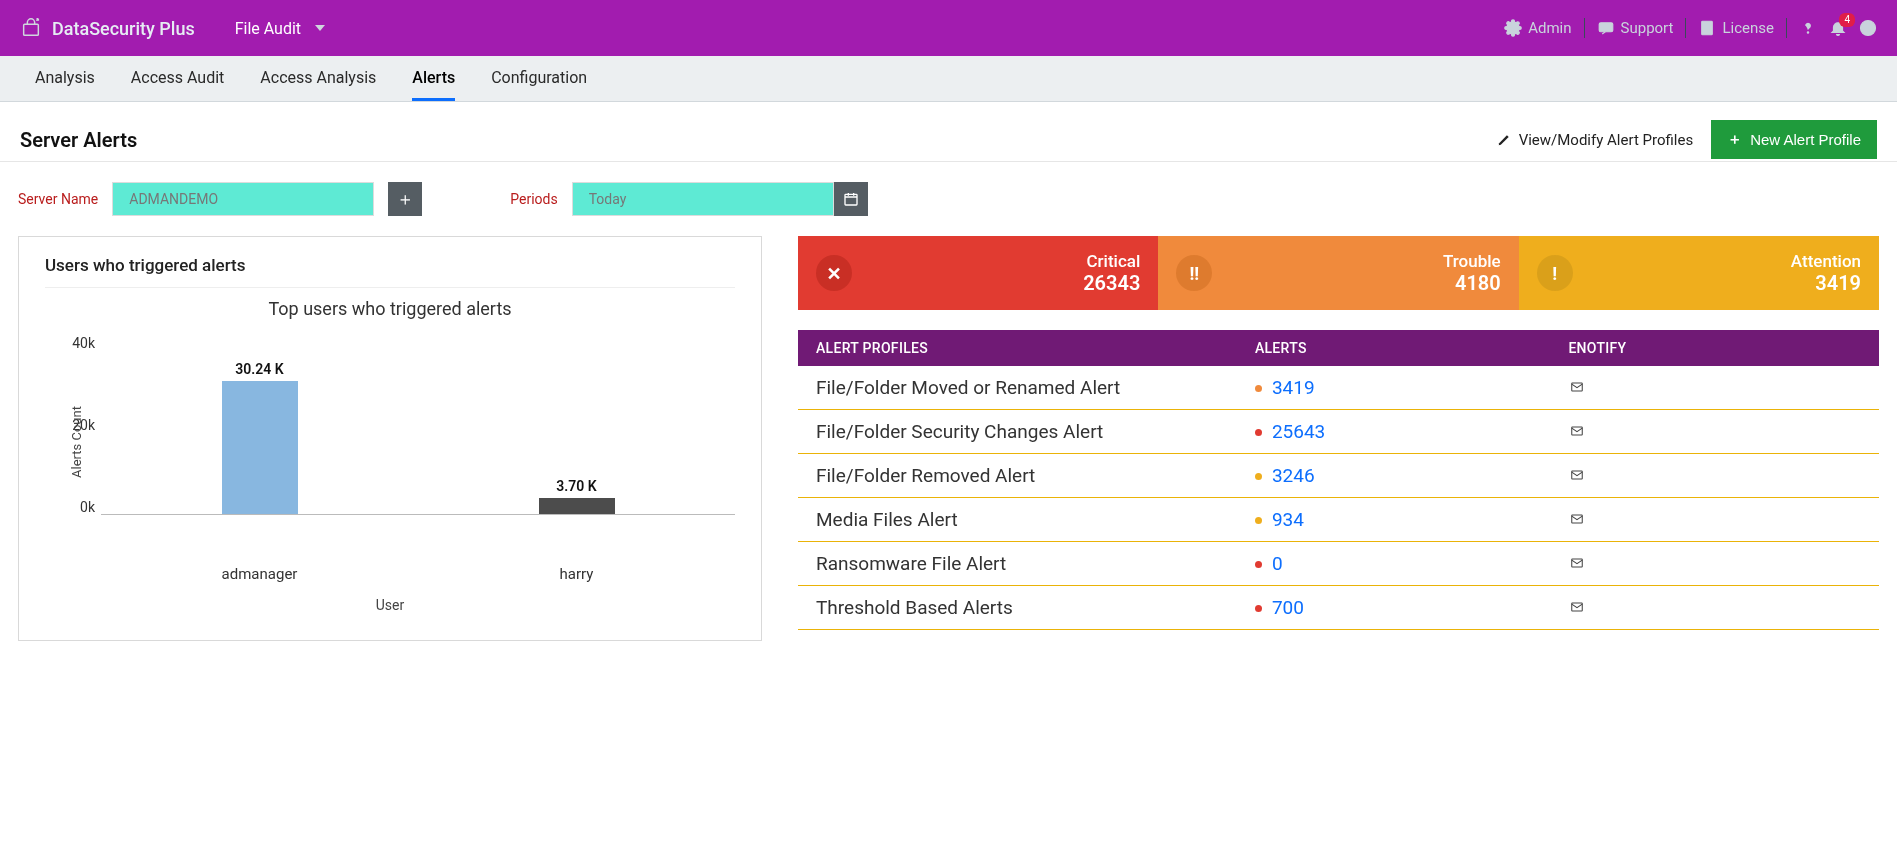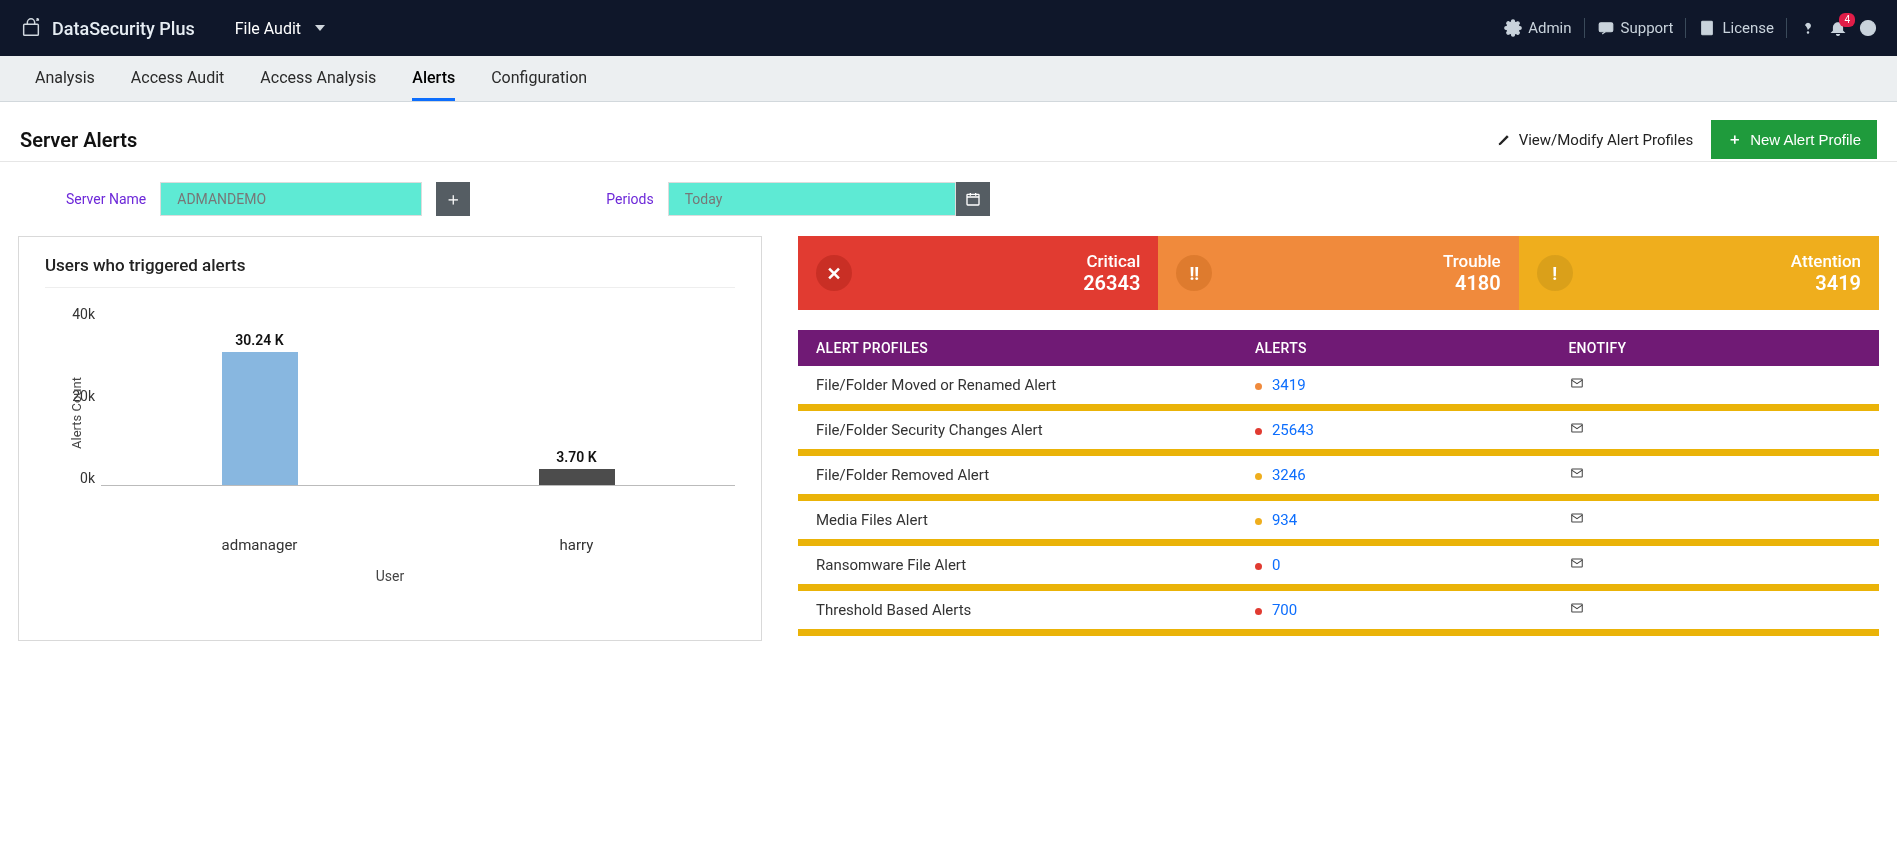--- a/index.html
+++ b/index.html
@@ -5,21 +5,21 @@
 * { box-sizing: border-box; margin: 0; padding: 0; }
 body {
   font-family: -apple-system, BlinkMacSystemFont, "Segoe UI", Roboto, Arial, sans-serif;
   font-size: 14px;
   color: #333;
   background: #fff;
 }
 
 
 .topbar {
-  background: #0f172a;
+  background: #a21caf;
   color: #d0d7de;
   display: flex;
   align-items: center;
   height: 56px;
   padding: 0 20px;
 }
 .logo-wrap { display: flex; align-items: center; gap: 10px; }
 .logo-icon { width: 22px; height: 22px; color: #d0d7de; }
 .app-name { font-size: 18px; font-weight: 500; color: #e6edf3; }
 .module-select {
@@ -92,29 +92,29 @@
   padding: 10px 16px; font-size: 15px;
   border: none; cursor: pointer;
   display: flex; align-items: center; gap: 8px;
 }
 
 
 .filters {
   display: flex; align-items: center; gap: 14px;
   padding: 20px 18px 10px 18px;
 }
-.filter-label { font-size: 14px; color: #6d28d9; margin-left: 48px; }
+.filter-label { font-size: 14px; color: #b91c1c; }
 .input-box {
   background: #5eead4; border: 1px solid #dcdcdc;
   height: 34px; padding: 0 16px;
   color: #777; font-size: 14px;
   display: flex; align-items: center;
 }
 .server-box { width: 262px; }
-.period-box { width: 288px; }
+.period-box { width: 262px; }
 .sq-btn {
   width: 34px; height: 34px;
   background: #555d63; color: #fff;
   display: flex; align-items: center; justify-content: center;
   cursor: pointer; font-size: 18px;
 }
 .filters-gap { width: 60px; }
 
 
 .main-grid {
@@ -213,22 +213,22 @@
 .pthead {
   background: #701a75; color: #fff;
   display: flex; padding: 10px 18px;
   font-size: 14px; font-weight: 500; letter-spacing: 0.3px;
 }
 .col-name { flex: 0 0 42%; }
 .col-alerts { flex: 0 0 30%; }
 .col-notify { flex: 0 0 28%; }
 .prow {
   display: flex; padding: 10px 18px;
-  border-bottom: 7px solid #eab308;
-  font-size: 15px; align-items: flex-end;
+  border-bottom: 1px solid #eab308;
+  font-size: 19px; align-items: flex-end;
 }
 .dot {
   width: 7px; height: 7px; border-radius: 50%;
   display: inline-block; margin-right: 10px;
   vertical-align: middle;
 }
 .dot.orange { background: #f08a3c; }
 .dot.red { background: #e13b31; }
 .dot.yellow { background: #efae1d; }
 .alert-link { color: #0d6efd; cursor: pointer; }
@@ -339,20 +339,21 @@
         </svg>
     </div>
   </div>
 </div>
 
 <div class="main-grid">
 
   <div class="chart-card">
     <div class="chart-card-title">Users who triggered alerts</div>
     <div class="chart-stage">
+      <div class="chart-title">Top users who triggered alerts</div>
       <div class="chart-area">
         <div class="ylabel">Alerts Count</div>
         <div class="yaxis">
           <div>40k</div>
           <div>20k</div>
           <div>0k</div>
         </div>
         <div class="plot">
           <div class="bar-col">
             <div class="bar-val">30.24 K</div>

